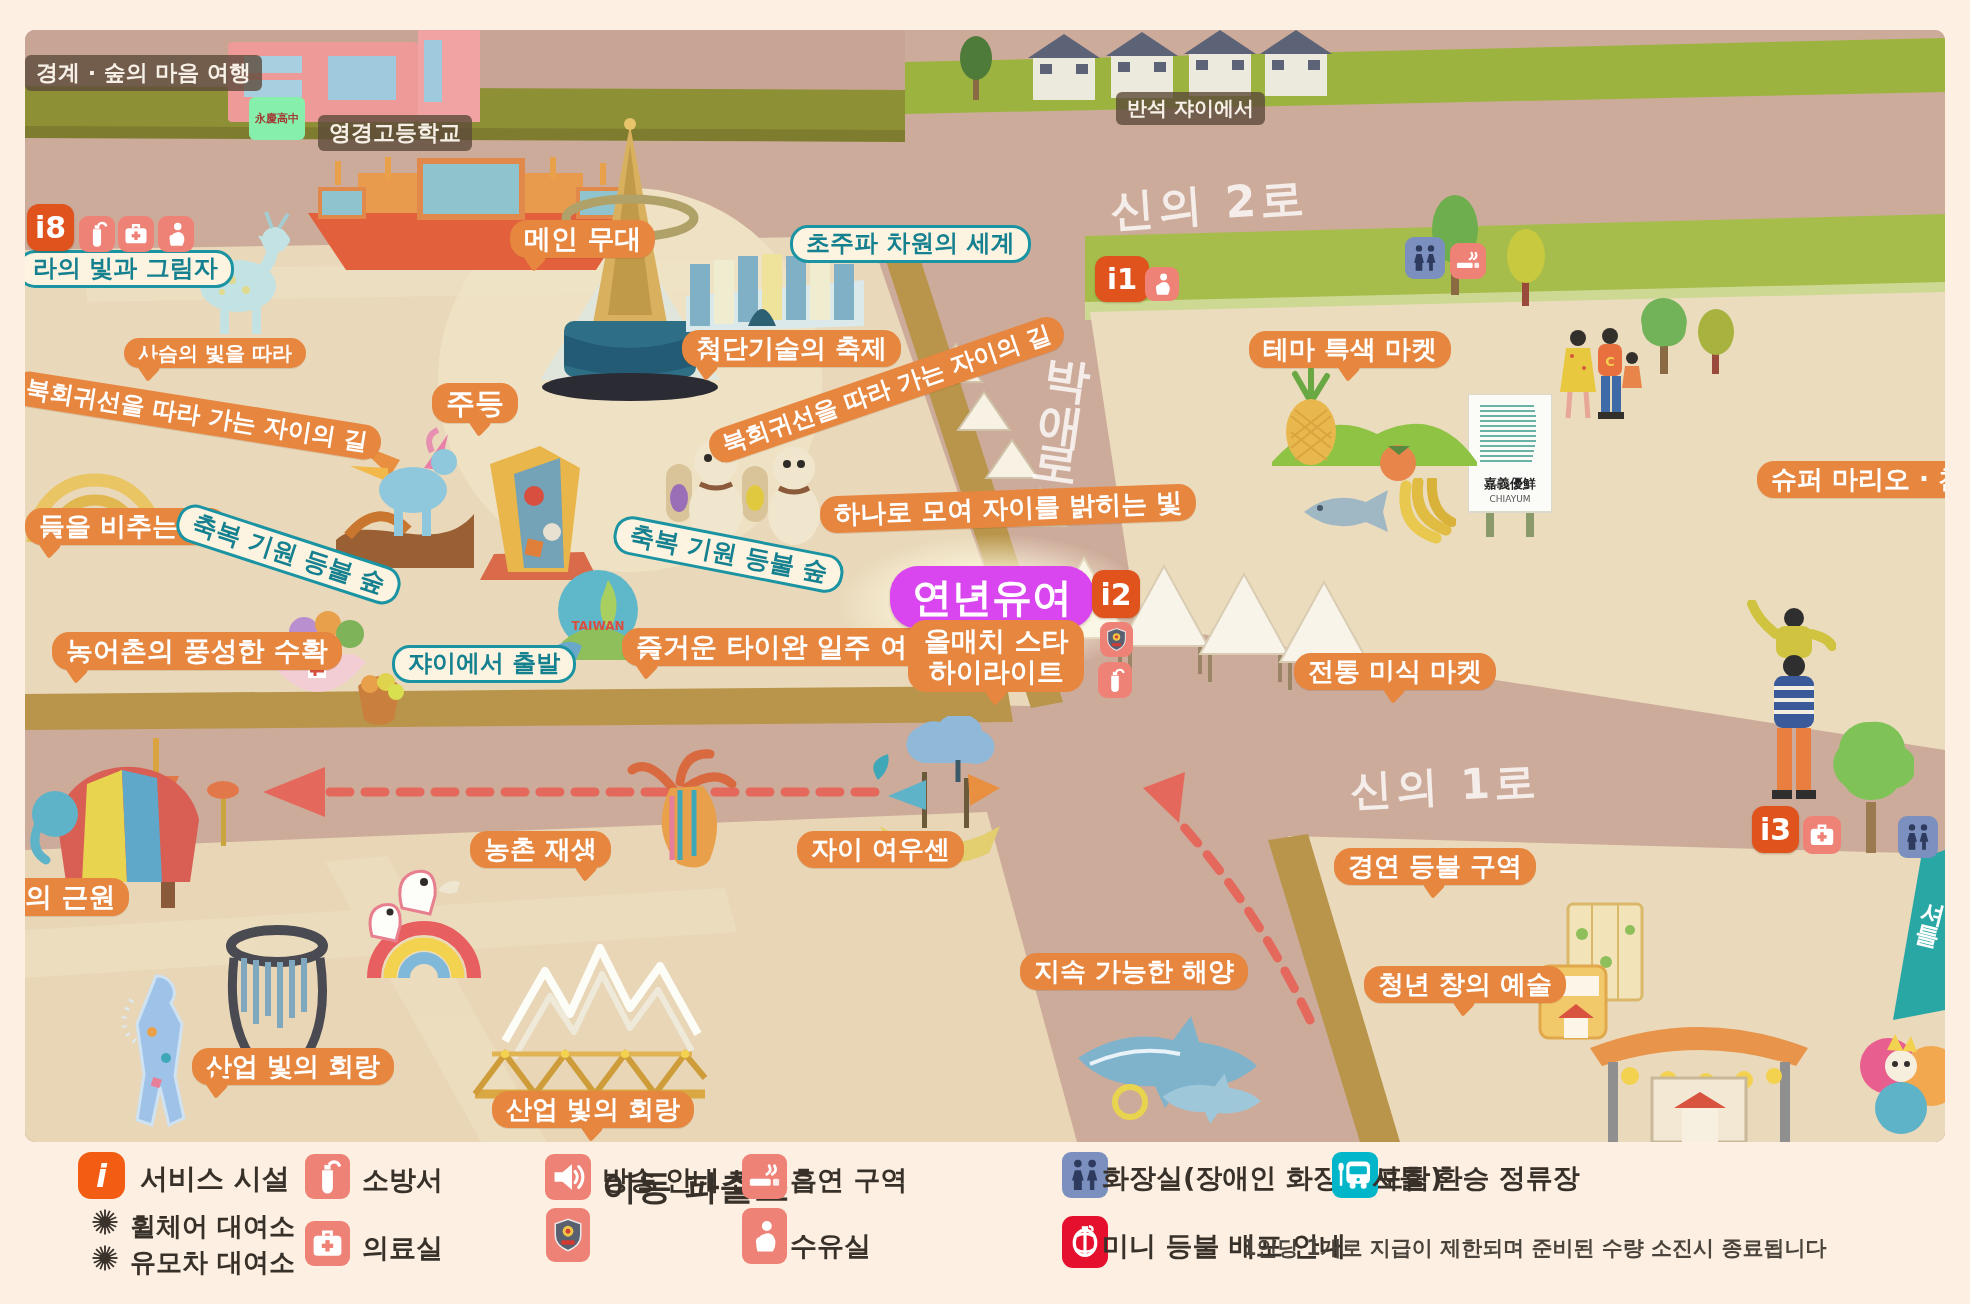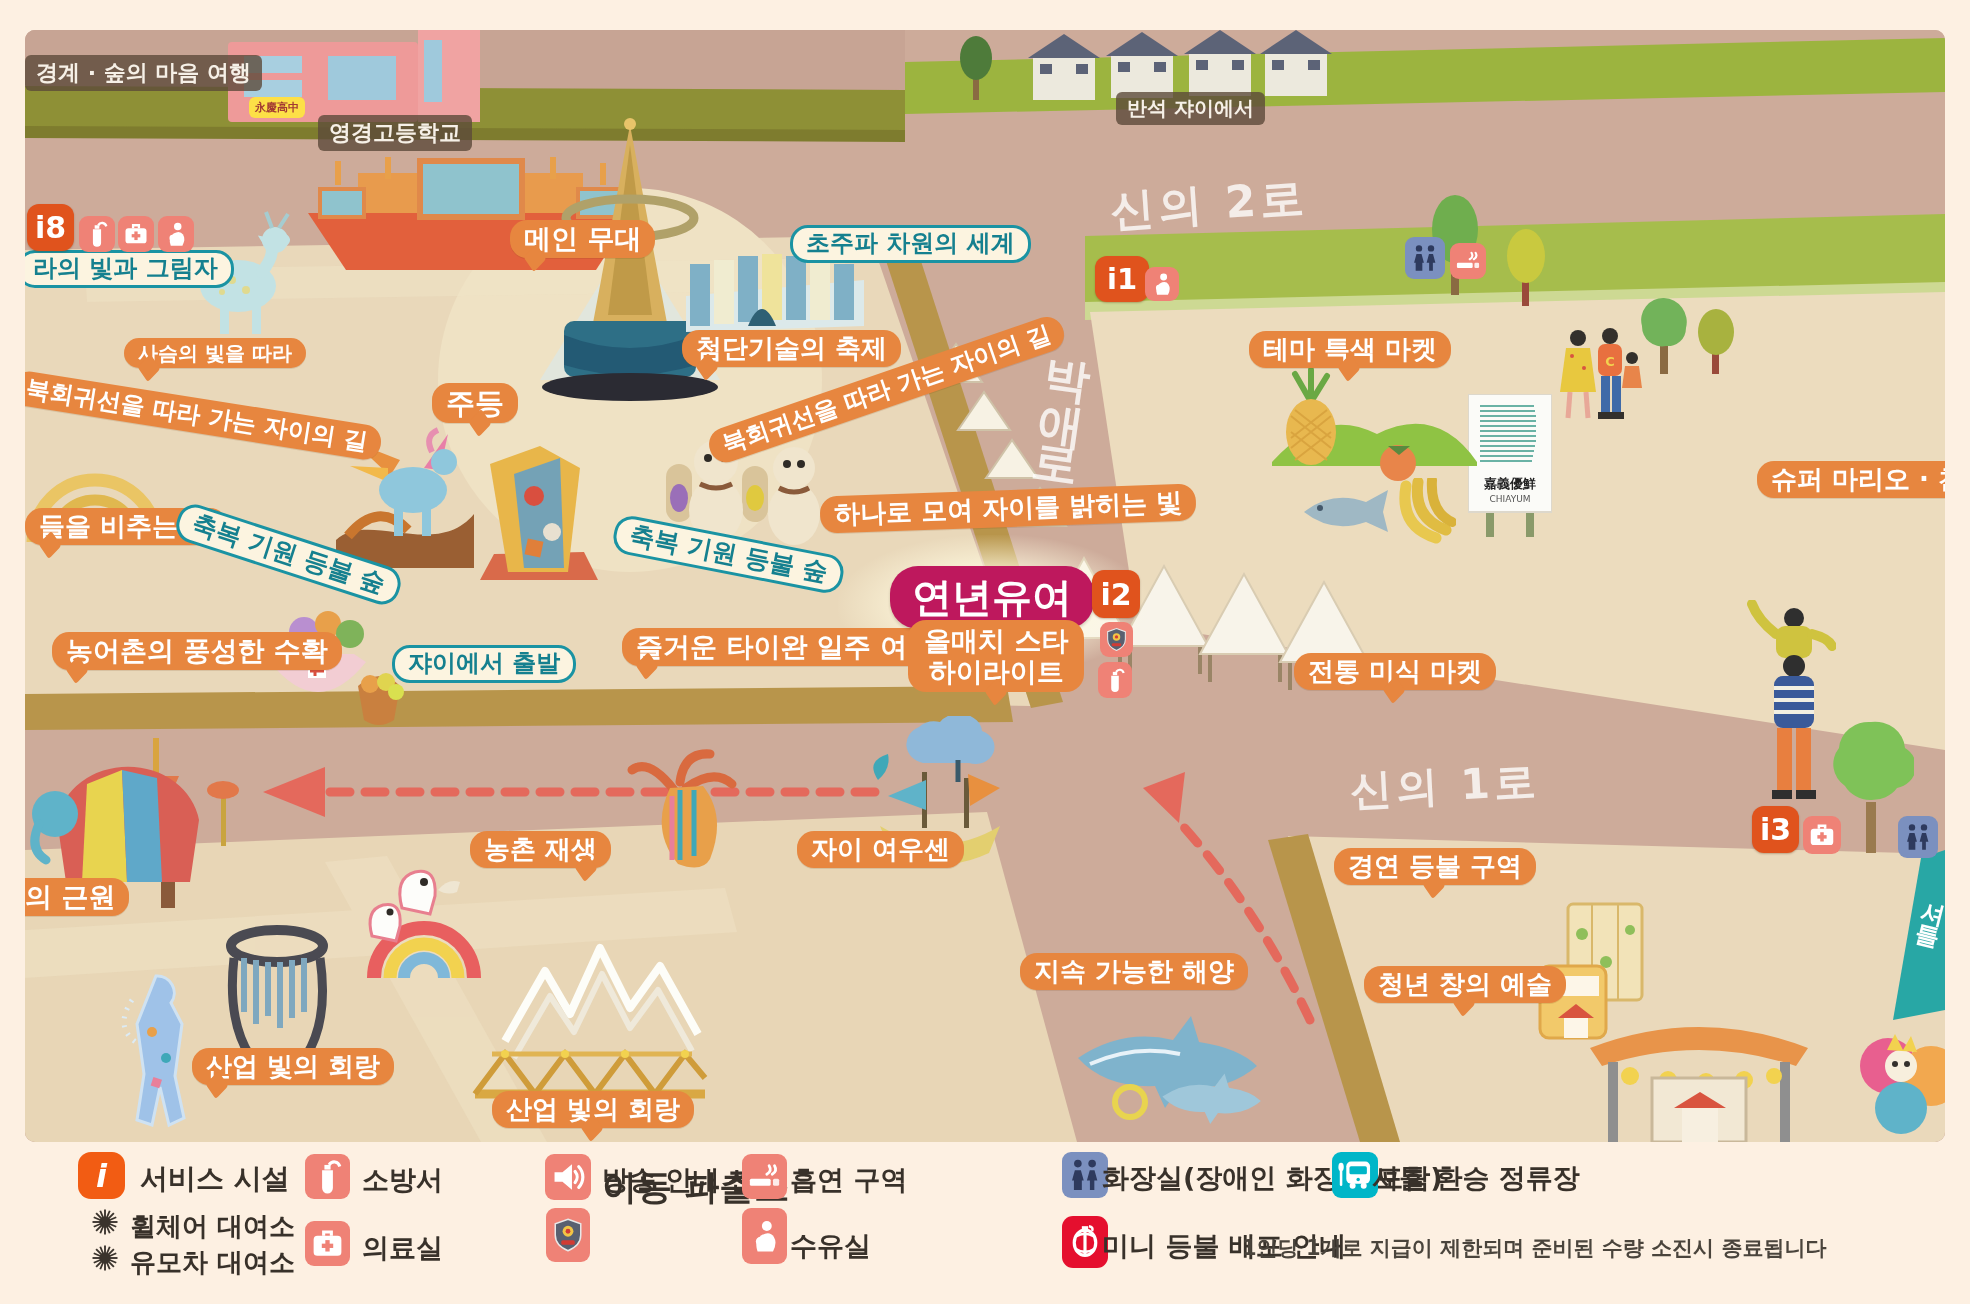--- a/index.html
+++ b/index.html
@@ -21,21 +21,21 @@
   .t-bl::after{left:16px}
   .t-bc::after{left:45%}
   .t-br::after{right:16px}
   .tlb{position:absolute;background:#fcf4e0;border:3px solid #1a93a3;color:#15808f;
       font-weight:800;border-radius:18px;padding:2px 13px;white-space:nowrap;line-height:1.15}
   .bl{position:absolute;background:rgba(92,74,58,.8);color:#f6f0e7;font-weight:600;
       border-radius:6px;padding:3px 11px;white-space:nowrap;font-size:21px}
   .road{position:absolute;color:rgba(255,255,255,.78);font-weight:800;
       letter-spacing:4px;white-space:nowrap}
   .vroad{writing-mode:vertical-rl;text-orientation:upright;letter-spacing:0}
-  .hl{position:absolute;background:#be185d;color:#fff;font-weight:900;
+  .hl{position:absolute;background:#d946ef;color:#fff;font-weight:900;
       border-radius:28px;padding:4px 22px;white-space:nowrap;box-shadow:0 2px 3px rgba(60,40,10,.2)}
   .hlsub{position:absolute;background:#e7863f;color:#fff;font-weight:800;text-align:center;
       border-radius:18px;padding:5px 16px;line-height:1.15;white-space:nowrap}
   .hlsub::after{content:"";position:absolute;bottom:-9px;left:45%;width:18px;height:18px;
       background:#e7863f;border-radius:3px;transform:rotate(55deg) skew(12deg)}
   .glow{position:absolute;background:radial-gradient(ellipse at center,
       rgba(255,250,224,.97) 25%,rgba(255,250,224,0) 72%)}
   
   .ib{position:absolute;background:#e0531d;color:#fff;font-weight:800;
       border-radius:12px;display:flex;align-items:center;justify-content:center;
@@ -303,20 +303,29 @@
         <line x1="20" y1="50" x2="42" y2="50" stroke="#7f9fd9" stroke-width="2"></line>
     <path d="M4,66 Q52,126 100,66 L88,58 16,58 Z" fill="#f2cdd3"></path>
     <rect x="42" y="68" width="18" height="14" fill="#fff"></rect>
         <path d="M49,70 v10 M44,75 h14" stroke="#d94f3f" stroke-width="3"></path>
     <path d="M92,90 q22,-20 42,0 l-6,34 q-15,10 -30,0 z" fill="#c9803f"></path>
     <circle cx="104" cy="88" r="9" fill="#e8a04a"></circle>
         <circle cx="120" cy="86" r="9" fill="#e0d44f"></circle>
         <circle cx="130" cy="96" r="8" fill="#d9e04f"></circle>
       </svg>
   </div>
+  <div class="art" style="left:521px;top:536px;width:108px;height:104px">
+    <svg viewBox="0 0 108 104">
+        <circle cx="52" cy="44" r="40" fill="#5fb8c9"></circle>
+    <path d="M62,14 q16,22 2,50 q-12,-10 -9,-30 z" fill="#a8cf5f"></path>
+    <path d="M16,76 q32,-28 70,-2 v20 h-70 z" fill="#8fbf5a"></path>
+    <text x="52" y="64" text-anchor="middle" font-size="12" font-weight="bold" fill="#d94f3f">TAIWAN</text>
+    <path d="M6,84 q14,-14 30,-4 l-6,14 q-14,6 -24,-10" fill="#6aa8c9"></path>
+      </svg>
+  </div>
   <div class="art" style="left:0;top:706px;width:222px;height:182px">
     <svg viewBox="0 0 222 182">
         <rect x="128" y="2" width="6" height="42" fill="#d9a43f"></rect>
     <path d="M108,40 h46 l-7,16 h-32 z" fill="#e2784a"></path>
     <rect x="196" y="58" width="5" height="52" fill="#c9a43f"></rect>
         <ellipse cx="198" cy="54" rx="16" ry="9" fill="#e2784a"></ellipse>
     <path d="M32,84 a72,64 0 0 1 142,0 l-9,62 h-124 z" fill="#d95f55"></path>
     <polygon points="62,48 97,34 102,146 57,146" fill="#e8d44f"></polygon>
     <polygon points="97,34 132,42 137,146 102,146" fill="#5fa8c9"></polygon>
     <circle cx="30" cy="78" r="23" fill="#5fb3c9"></circle>
@@ -544,21 +553,21 @@
 
   <div class="glow" style="left:813px;top:505px;width:310px;height:140px"></div>
 
   <div class="road" style="left:1085px;top:145px;font-size:44px;transform:rotate(-4deg)">신의 2로</div>
   <div class="road" style="left:1325px;top:728px;font-size:42px;transform:rotate(-3deg)">신의 1로</div>
   <div class="road vroad" style="left:1010px;top:295px;font-size:46px;transform:rotate(8deg)">박애로</div>
 
   <div class="bl" style="left:0;top:25px;font-size:22px">경계 · 숲의 마음 여행</div>
   <div class="bl" style="left:293px;top:85px;font-size:22px">영경고등학교</div>
   <div class="bl" style="left:1091px;top:62px;font-size:20px">반석 쟈이에서</div>
-  <div class="bl" style="left:224px;top:67px;font-size:11px;background:#fde047;color:#a23a33;padding:3px 6px">永慶高中</div>
+  <div class="bl" style="left:224px;top:67px;font-size:11px;background:#86efac;color:#a23a33;padding:14px 6px">永慶高中</div>
 
   <div class="ol t-bl" style="left:485px;top:190px;font-size:27px">메인 무대</div>
   <div class="ol t-bc" style="left:407px;top:353px;font-size:29px">주등</div>
   <div class="ol t-bl" style="left:657px;top:300px;font-size:26px">첨단기술의 축제</div>
   <div class="ol t-bl" style="left:99px;top:308px;font-size:20px">사슴의 빛을 따라</div>
   <div class="ol" style="left:-15px;top:368px;font-size:24px;transform:rotate(9deg)">북회귀선을 따라 가는 자이의 길</div>
   <div class="ol" style="left:675px;top:342px;font-size:24px;transform:rotate(-19deg)">북회귀선을 따라 가는 자이의 길</div>
   <div class="ol" style="left:795px;top:460px;font-size:26px;transform:rotate(-2deg)">하나로 모여 자이를 밝히는 빛</div>
   <div class="ol t-bl" style="left:597px;top:598px;font-size:27px">즐거운 타이완 일주 여행</div>
   <div class="ol t-bl" style="left:27px;top:602px;font-size:27px">농어촌의 풍성한 수확</div>

